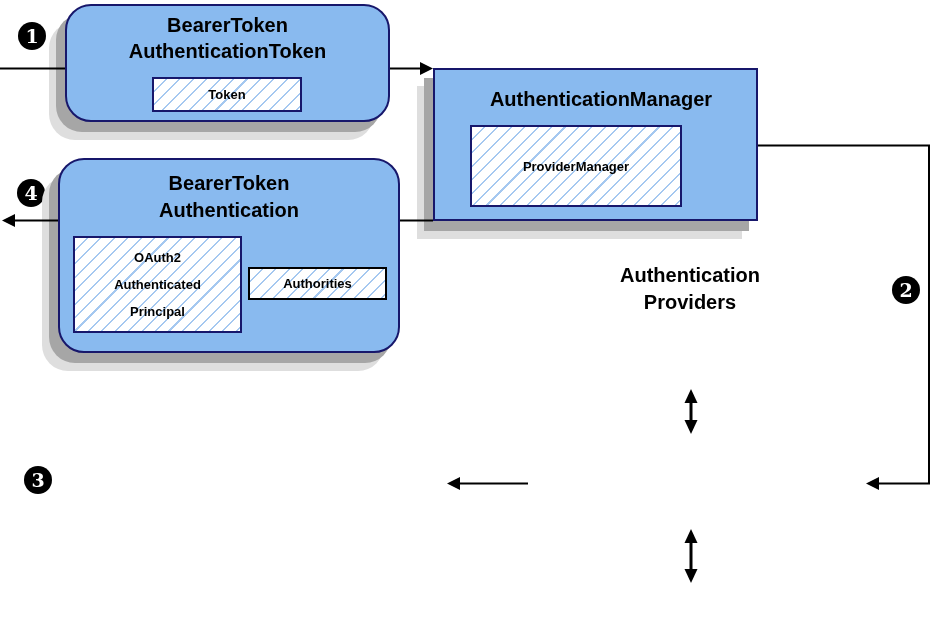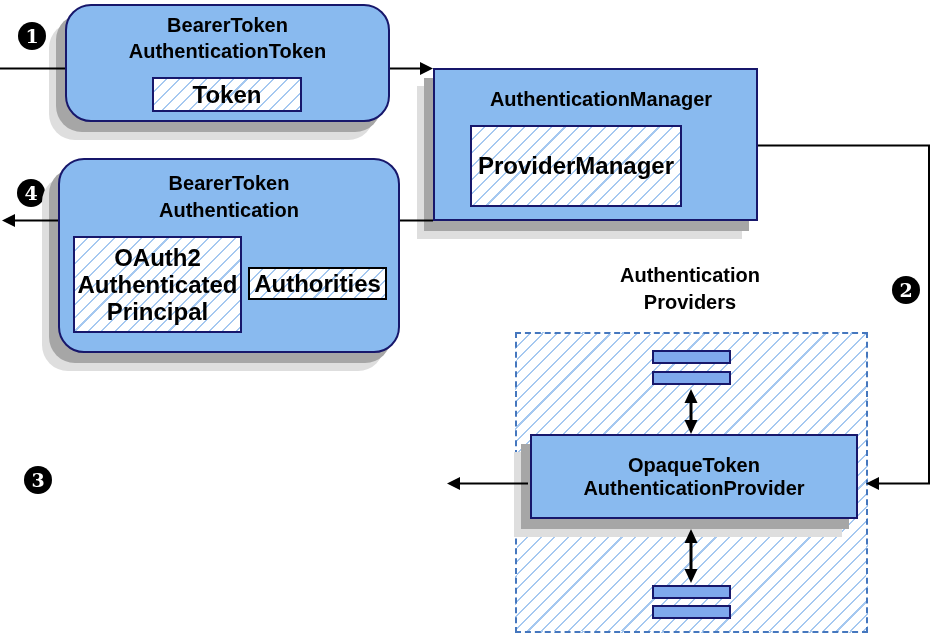--- a/index.html
+++ b/index.html
@@ -16,21 +16,21 @@
     --badge-text:#FFFFFF;
   }
   *{box-sizing:border-box;margin:0;padding:0;}
   body{background:#fff;font-family:"Liberation Sans",sans-serif;}
   #canvas{position:relative;width:932px;height:635px;background:#fff;overflow:hidden;}
 
   .node{position:absolute;background:var(--box-fill);border:2px solid var(--box-border);color:var(--text);}
   .shadowed{box-shadow:-9px 10px 0 var(--shadow-dark), -16px 18px 0 var(--shadow-light);}
   .rounded{border-radius:26px;text-decoration:underline;}
   .title{position:absolute;left:0;right:0;text-align:center;font-weight:bold;font-size:20px;line-height:26px;color:var(--text);}
-  .inner{position:absolute;border:2px solid var(--box-border);display:flex;flex-direction:column;align-items:center;justify-content:center;font-weight:bold;font-size:24px;color:var(--text);text-align:center;}
+  .inner{position:absolute;border:2px solid var(--box-border);display:flex;flex-direction:column;align-items:center;justify-content:center;font-weight:bold;font-size:13px;color:var(--text);text-align:center;}
   .hatch{background-color:#fff;background-image:repeating-linear-gradient(135deg,rgba(0,0,0,0) 0,rgba(0,0,0,0) 8px,var(--hatch-line) 8px,var(--hatch-line) 9.5px);}
   .flexcenter{display:flex;flex-direction:column;align-items:center;justify-content:center;text-align:center;font-weight:bold;font-size:20px;color:var(--text);}
 
   .badge{position:absolute;width:28px;height:28px;border-radius:50%;background:var(--badge-bg);color:var(--badge-text);
          display:flex;align-items:center;justify-content:center;font-family:"DejaVu Serif",serif;font-weight:bold;font-size:19px;line-height:1;}
 
   .providers-container{position:absolute;left:515px;top:332px;width:353px;height:301px;border:2px dashed var(--providers-border);
       background-color:#fff;background-image:repeating-linear-gradient(135deg,rgba(0,0,0,0) 0,rgba(0,0,0,0) 8px,var(--hatch-line) 8px,var(--hatch-line) 9.5px);}
   .bar{position:absolute;width:79px;height:14px;background:var(--bar-fill);border:2px solid var(--box-border);}
 
@@ -80,32 +80,20 @@
     <div class="inner hatch" style="left:188px;top:107px;width:139px;height:33px;border-color:#000;">
       <span>Authorities</span>
     </div>
   </div>
 
   <div class="freelabel" style="left:560px;top:262px;width:260px;">
     <div>Authentication</div>
     <div>Providers</div>
   </div>
 
-  <div class="providers-container">
-    <div class="bar" style="left:135px;top:16px;"></div>
-    <div class="bar" style="left:135px;top:37px;"></div>
-
-    <div class="node shadowed flexcenter" style="left:13px;top:100px;width:328px;height:85px;line-height:23px;">
-      <div>OpaqueToken</div>
-      <div>AuthenticationProvider</div>
-    </div>
-
-    <div class="bar" style="left:135px;top:251px;"></div>
-    <div class="bar" style="left:135px;top:271px;"></div>
-  </div>
 
 
   <svg class="overlay" viewBox="0 0 932 635">
 
     <line x1="0" y1="68.5" x2="65" y2="68.5" stroke="var(--line)" stroke-width="2"></line>
 
     <line x1="390" y1="68.5" x2="421" y2="68.5" stroke="var(--line)" stroke-width="2"></line>
     <polygon points="433,68.5 420,62 420,75" fill="var(--line)"></polygon>
 
     <polyline points="758,145.5 929,145.5 929,483.5 879,483.5" fill="none" stroke="var(--line)" stroke-width="2"></polyline>

